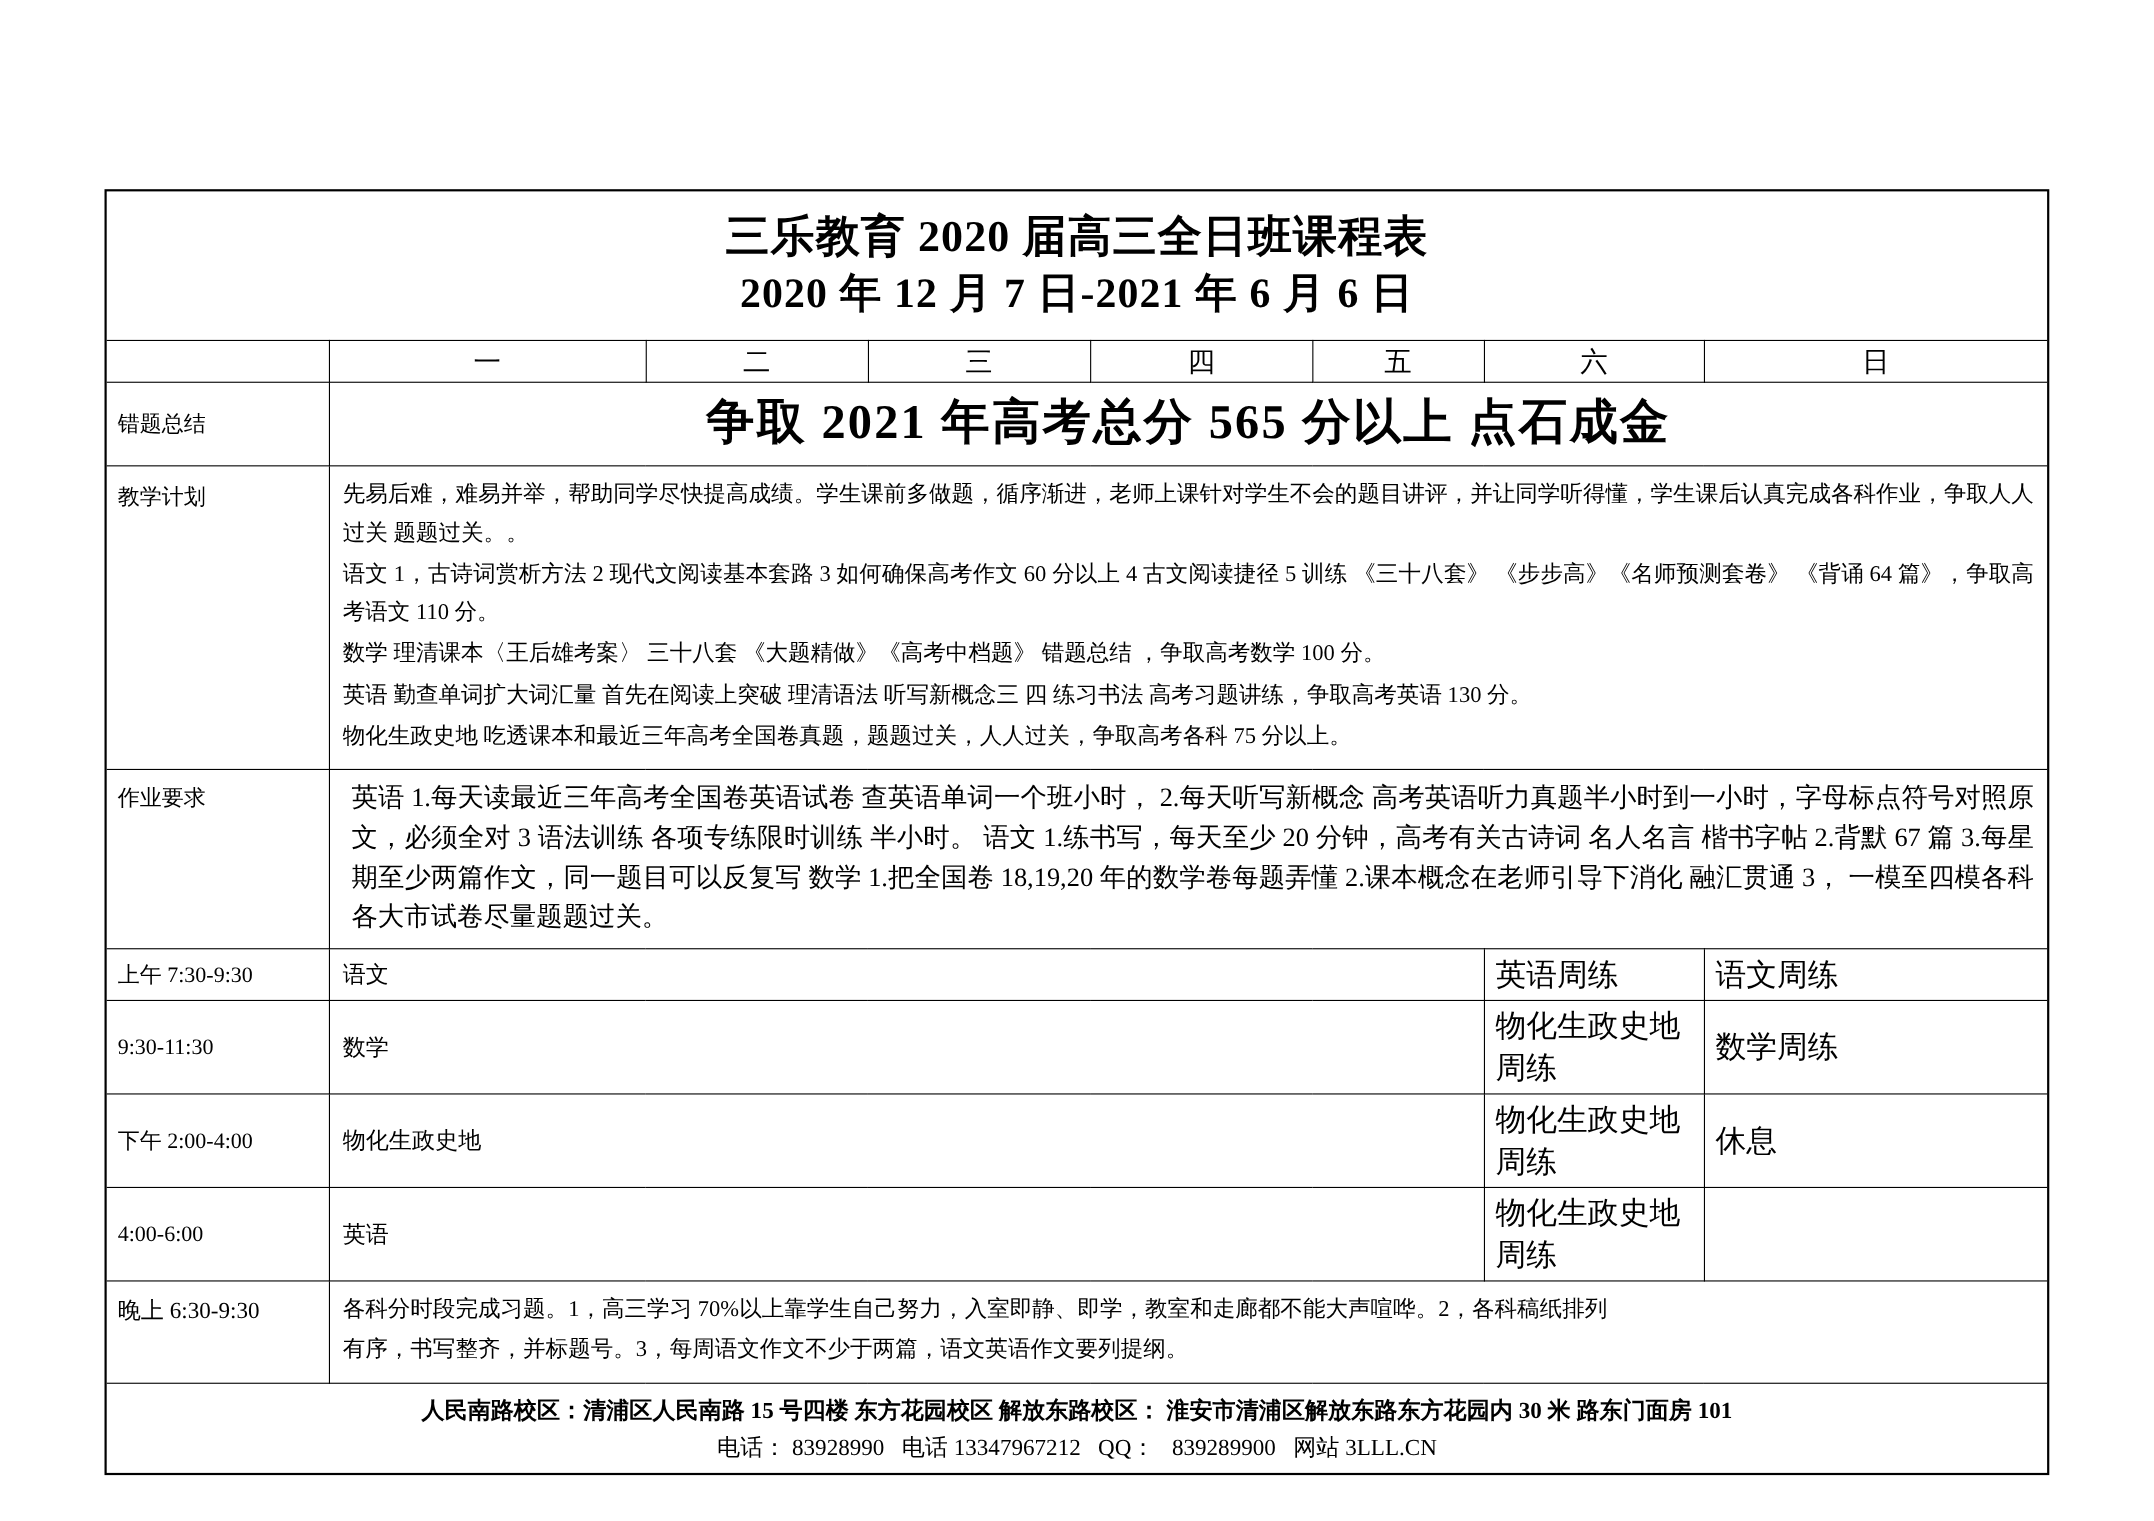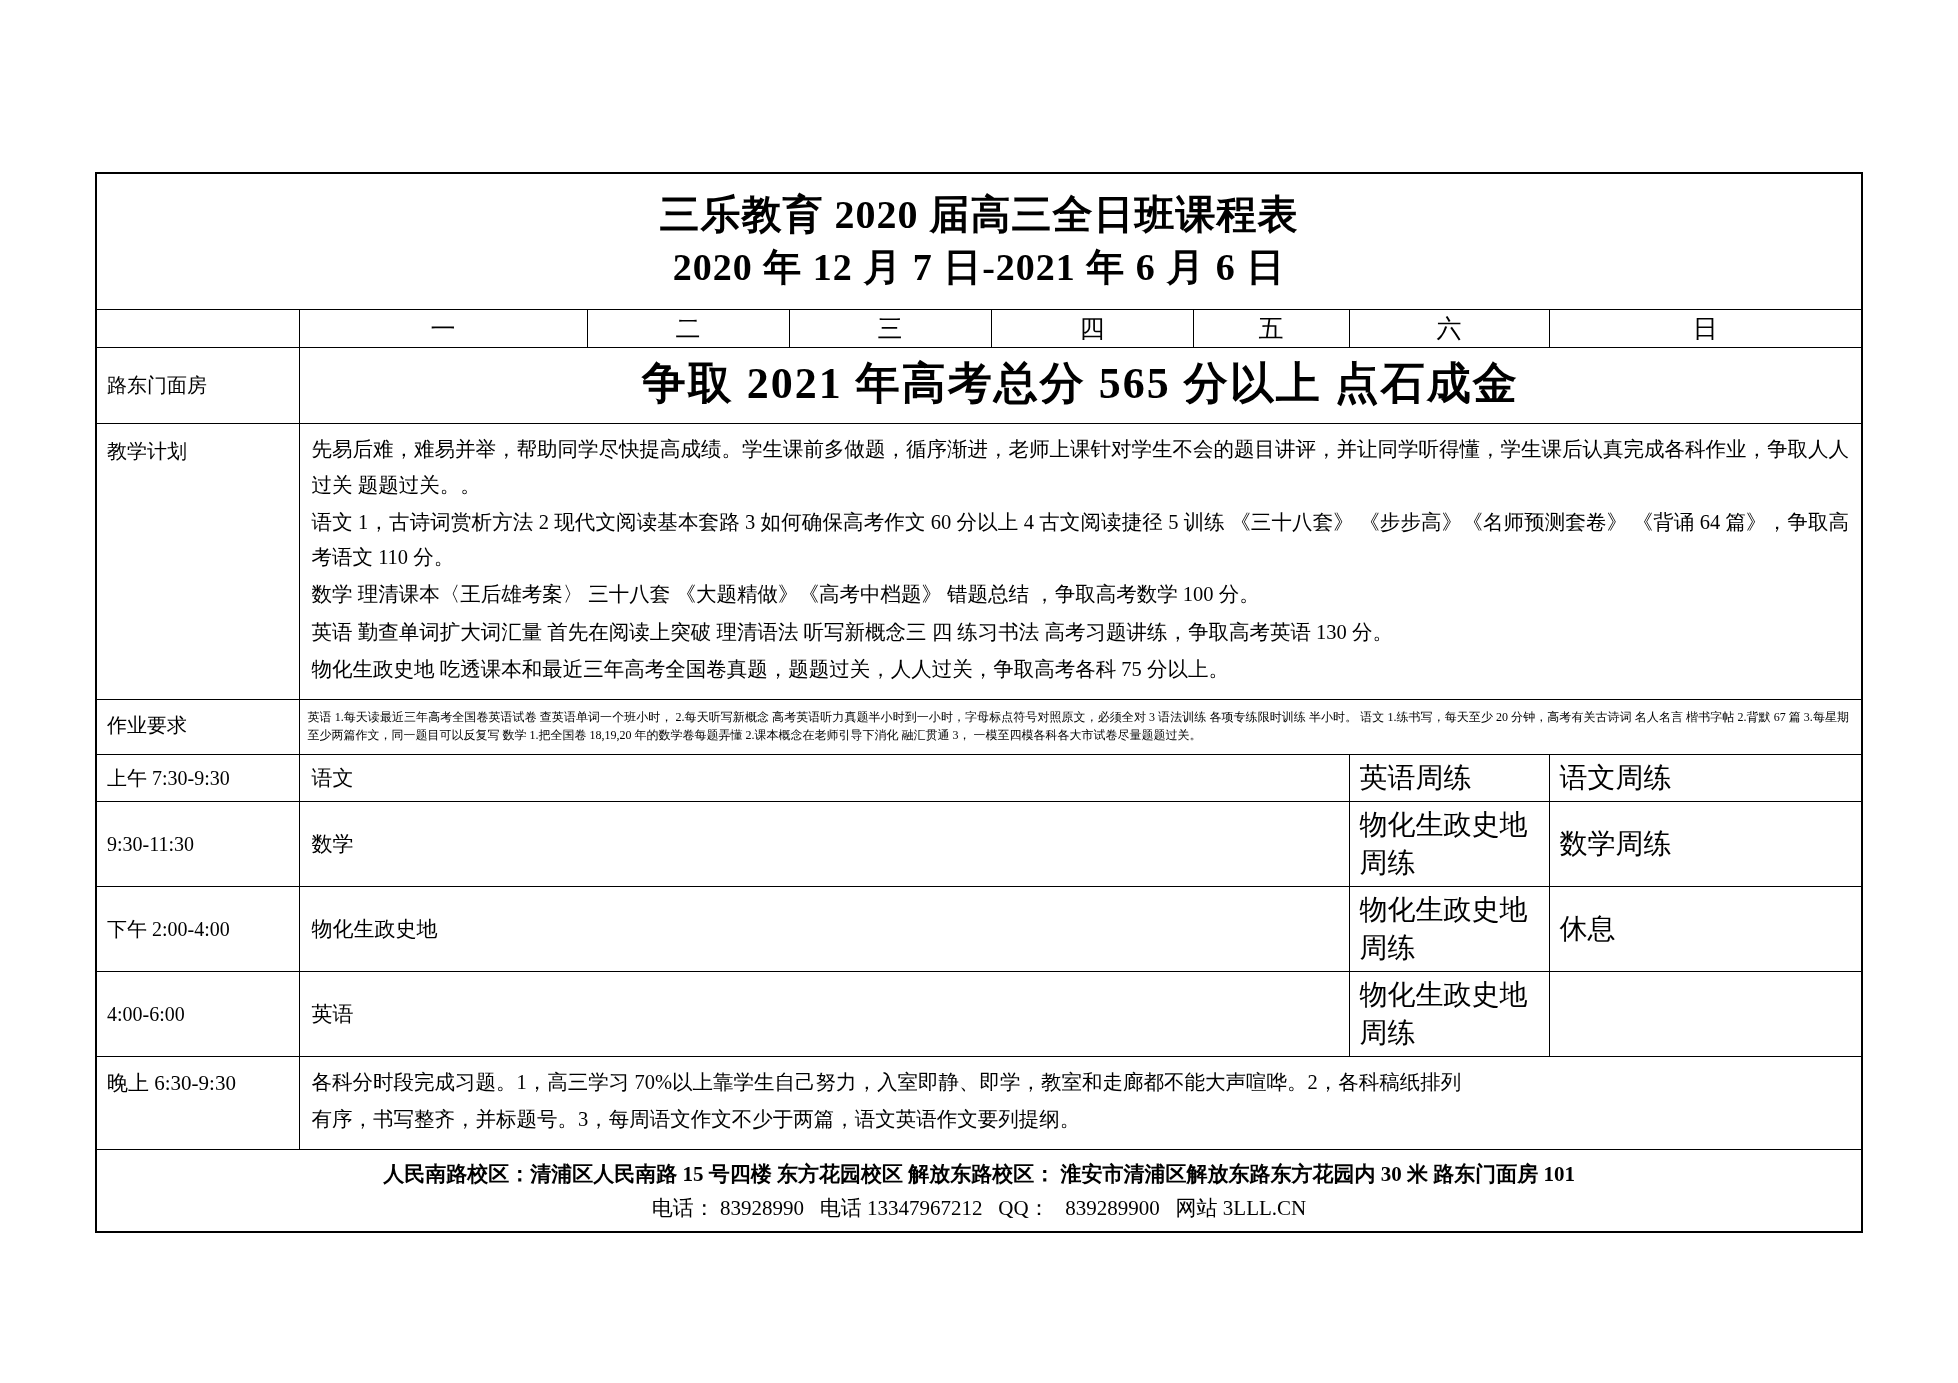--- a/index.html
+++ b/index.html
@@ -91,24 +91,24 @@
     font-size: 20.5px;
     line-height: 1.72;
     text-align: justify;
     padding: 8px 12px 10px 12px;
   }
   .plan-cell p {
     margin: 0 0 2px 0;
   }
   
   .hw-cell {
-    font-size: 12px;
+    font-size: 24px;
     line-height: 1.5;
     text-align: justify;
-    padding: 8px 12px 10px 8px;
+    padding: 8px 12px 10px 20px;
   }
   .hw-cell p {
     margin: 0;
   }
   
   .sched-time {
     font-size: 20px;
     padding-left: 10px;
     white-space: nowrap;
   }
@@ -176,21 +176,21 @@
         <td class="wd">一</td>
         <td class="wd">二</td>
         <td class="wd">三</td>
         <td class="wd">四</td>
         <td class="wd">五</td>
         <td class="wd">六</td>
         <td class="wd" style="border-right:none">日</td>
       </tr>
 
       <tr>
-        <td class="rowlabel" style="border-left:none">路东门面房</td>
+        <td class="rowlabel" style="border-left:none">错题总结</td>
         <td class="goal-cell" colspan="7" style="border-right:none">争取 2021 年高考总分 565 分以上  点石成金</td>
       </tr>
 
       <tr>
         <td class="rowlabel" style="border-left:none; vertical-align:top; padding-top:14px">教学计划</td>
         <td class="plan-cell" colspan="7" style="border-right:none">
           <p>先易后难，难易并举，帮助同学尽快提高成绩。学生课前多做题，循序渐进，老师上课针对学生不会的题目讲评，并让同学听得懂，学生课后认真完成各科作业，争取人人过关  题题过关。。</p>
           <p>语文 1，古诗词赏析方法 2 现代文阅读基本套路 3 如何确保高考作文 60 分以上 4 古文阅读捷径 5 训练 《三十八套》 《步步高》《名师预测套卷》 《背诵 64 篇》，争取高考语文 110 分。</p>
           <p>数学 理清课本〈王后雄考案〉 三十八套 《大题精做》《高考中档题》 错题总结 ，争取高考数学 100 分。</p>
           <p>英语  勤查单词扩大词汇量  首先在阅读上突破 理清语法 听写新概念三 四 练习书法 高考习题讲练，争取高考英语 130 分。</p>

